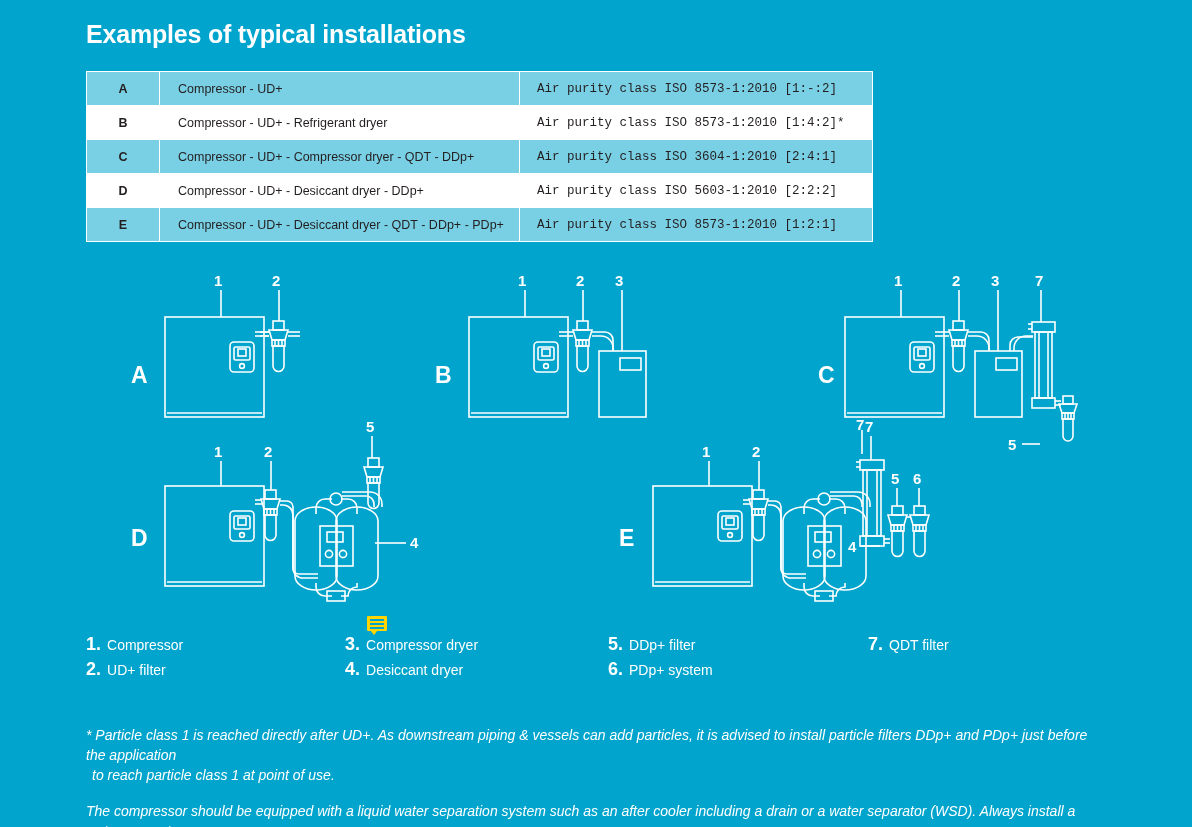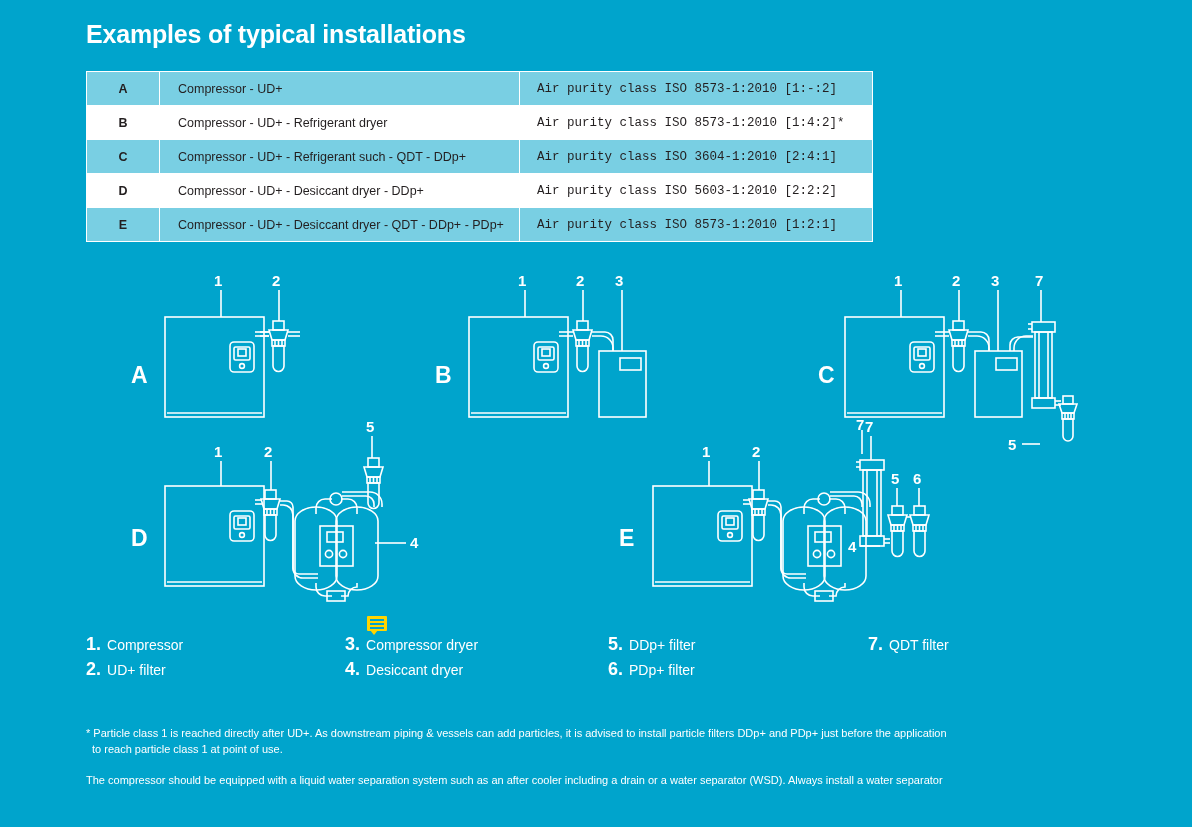--- a/index.html
+++ b/index.html
@@ -124,21 +124,22 @@
   }
 
   
   .footnotes {
     position: absolute;
     left: 86px;
     top: 726px;
     width: 1020px;
   }
   .footnote {
-    font-size: 11px;
+    font-size: 14px;
+    font-style: italic;
     line-height: 1.42;
     color: #ffffff;
     margin-bottom: 16px;
   }
   .footnote .indent { display: block; padding-left: 6px; }
 </style>
 </head>
 <body>
 
 <div class="page-title">Examples of typical installations</div>
@@ -150,21 +151,21 @@
       <td class="col-config">Compressor - UD+</td>
       <td class="col-class">Air purity class ISO 8573-1:2010 [1:-:2]</td>
     </tr>
     <tr class="row-even">
       <td class="col-letter">B</td>
       <td class="col-config">Compressor - UD+ - Refrigerant dryer</td>
       <td class="col-class">Air purity class ISO 8573-1:2010 [1:4:2]*</td>
     </tr>
     <tr class="row-odd">
       <td class="col-letter">C</td>
-      <td class="col-config">Compressor - UD+ - Refrigerant such - QDT - DDp+</td>
+      <td class="col-config">Compressor - UD+ - Compressor dryer - QDT - DDp+</td>
       <td class="col-class">Air purity class ISO 3604-1:2010 [2:4:1]</td>
     </tr>
     <tr class="row-even">
       <td class="col-letter">D</td>
       <td class="col-config">Compressor - UD+ - Desiccant dryer - DDp+</td>
       <td class="col-class">Air purity class ISO 5603-1:2010 [2:2:2]</td>
     </tr>
     <tr class="row-odd">
       <td class="col-letter">E</td>
       <td class="col-config">Compressor - UD+ - Desiccant dryer - QDT - DDp+ - PDp+</td>
@@ -474,21 +475,21 @@
     </div>
   </div>
 
   <div class="legend-col" style="left:608px; top:0;">
     <div class="legend-item">
       <span class="legend-num">5.</span>
       <span class="legend-txt">DDp+ filter</span>
     </div>
     <div class="legend-item">
       <span class="legend-num">6.</span>
-      <span class="legend-txt">PDp+ filter</span>
+      <span class="legend-txt">PDp+ system</span>
     </div>
   </div>
 
   <div class="legend-col" style="left:868px; top:0;">
     <div class="legend-item">
       <span class="legend-num">7.</span>
       <span class="legend-txt">QDT filter</span>
     </div>
   </div>
 

